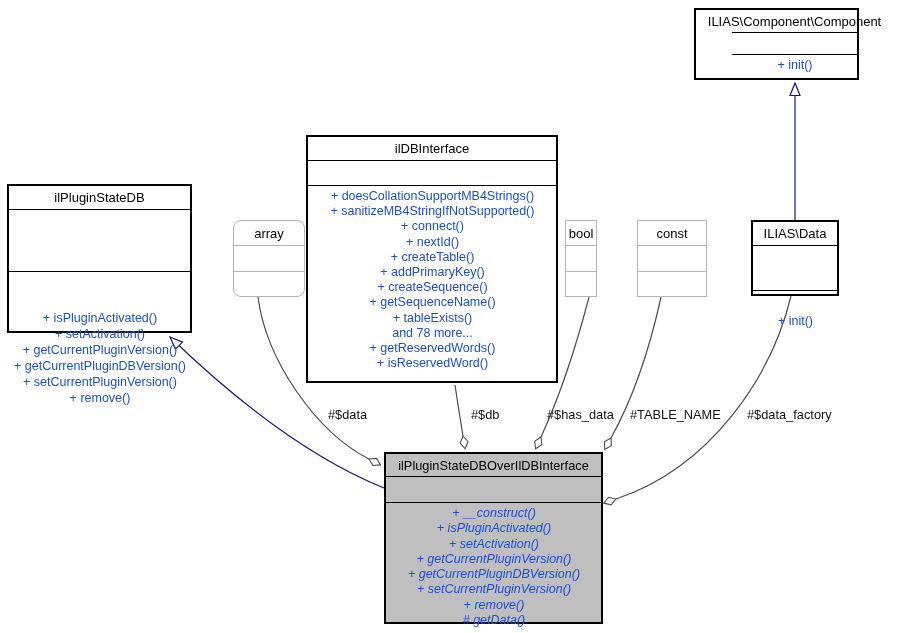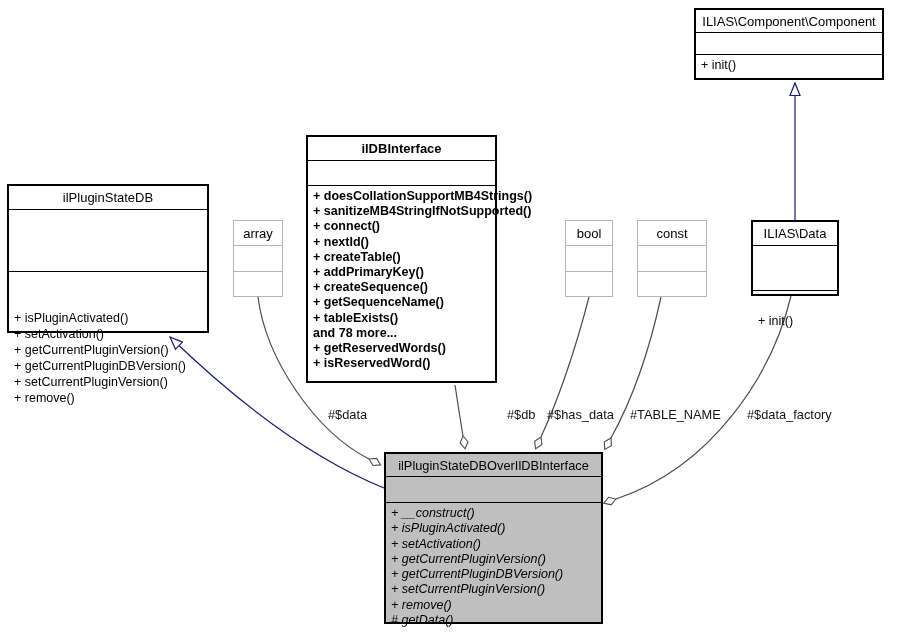--- a/index.html
+++ b/index.html
@@ -17,58 +17,58 @@
   .uml-box.primitive{border:1px solid #b4b4b4;}
   .uml-box.selected{background:#bfbfbf;}
   .uml-title{
     flex:0 0 auto;display:flex;align-items:center;justify-content:center;
     border-bottom:1px solid #000;font-size:13px;color:#000;white-space:nowrap;
   }
   .primitive .uml-title{border-bottom:1px solid #b4b4b4;}
   .uml-empty{flex:0 0 auto;border-bottom:1px solid #000;}
   .primitive .uml-empty{border-bottom:1px solid #b4b4b4;}
   .uml-methods{
-    flex:1 1 auto;padding:3px 4px 0 5px;font-size:12.5px;color:#000000;
+    flex:1 1 auto;padding:3px 4px 0 5px;font-size:12.5px;color:#1d4ed8;text-align:center;
   }
   .uml-methods .m{line-height:15.2px;white-space:nowrap;}
 
   
-  #n-pluginstatedb{left:7px;top:184px;width:202px;height:149px;gap:35px;}
+  #n-pluginstatedb{left:7px;top:184px;width:185px;height:149px;gap:35px;}
   #n-pluginstatedb .uml-title{height:23px;}
   #n-pluginstatedb .uml-empty{height:26px;}
   #n-pluginstatedb .uml-methods .m{line-height:16px;}
 
-  #n-array{left:233px;top:220px;width:50px;height:77px;}
-  #n-bool{left:565px;top:220px;width:48px;height:77px;}
+  #n-array{left:233px;top:220px;width:72px;height:77px;border-radius:8px;}
+  #n-bool{left:565px;top:220px;width:32px;height:77px;}
   #n-const{left:637px;top:220px;width:70px;height:77px;}
   .primitive .uml-title{height:24px;}
   .primitive .uml-empty{height:25px;}
 
-  #n-dbinterface{left:306px;top:135px;width:191px;height:248px;font-weight:bold;}
+  #n-dbinterface{left:306px;top:135px;width:252px;height:248px;}
   #n-dbinterface .uml-title{height:23px;}
   #n-dbinterface .uml-empty{height:24px;}
 
-  #n-component{left:694px;top:8px;width:190px;height:72px;}
+  #n-component{left:694px;top:8px;width:165px;height:72px;padding-left:36px;}
   #n-component .uml-title{height:22px;}
   #n-component .uml-empty{height:21px;}
 
   #n-iliasdata{left:751px;top:220px;width:88px;height:76px;gap:20px;}
   #n-iliasdata .uml-title{height:23px;}
   #n-iliasdata .uml-empty{height:24px;}
 
   #n-main{left:384px;top:452px;width:219px;height:172px;}
   #n-main .uml-title{height:22px;font-size:12.8px;}
   #n-main .uml-empty{height:25px;}
   #n-main .uml-methods .m{line-height:15.3px;font-style:italic;}
 
   .edge-label{
     position:absolute;top:407px;font-size:12.8px;color:#111;white-space:nowrap;
   }
   #lbl-data{left:328px;}
-  #lbl-db{left:471px;margin-left:36px;}
+  #lbl-db{left:471px;}
   #lbl-hasdata{left:547px;}
   #lbl-tablename{left:630px;}
   #lbl-datafactory{left:747px;}
 </style>
 </head>
 <body>
 
 <div id="stage">
 
   <svg id="edge-layer" viewBox="0 0 899 633" xmlns="http://www.w3.org/2000/svg">

